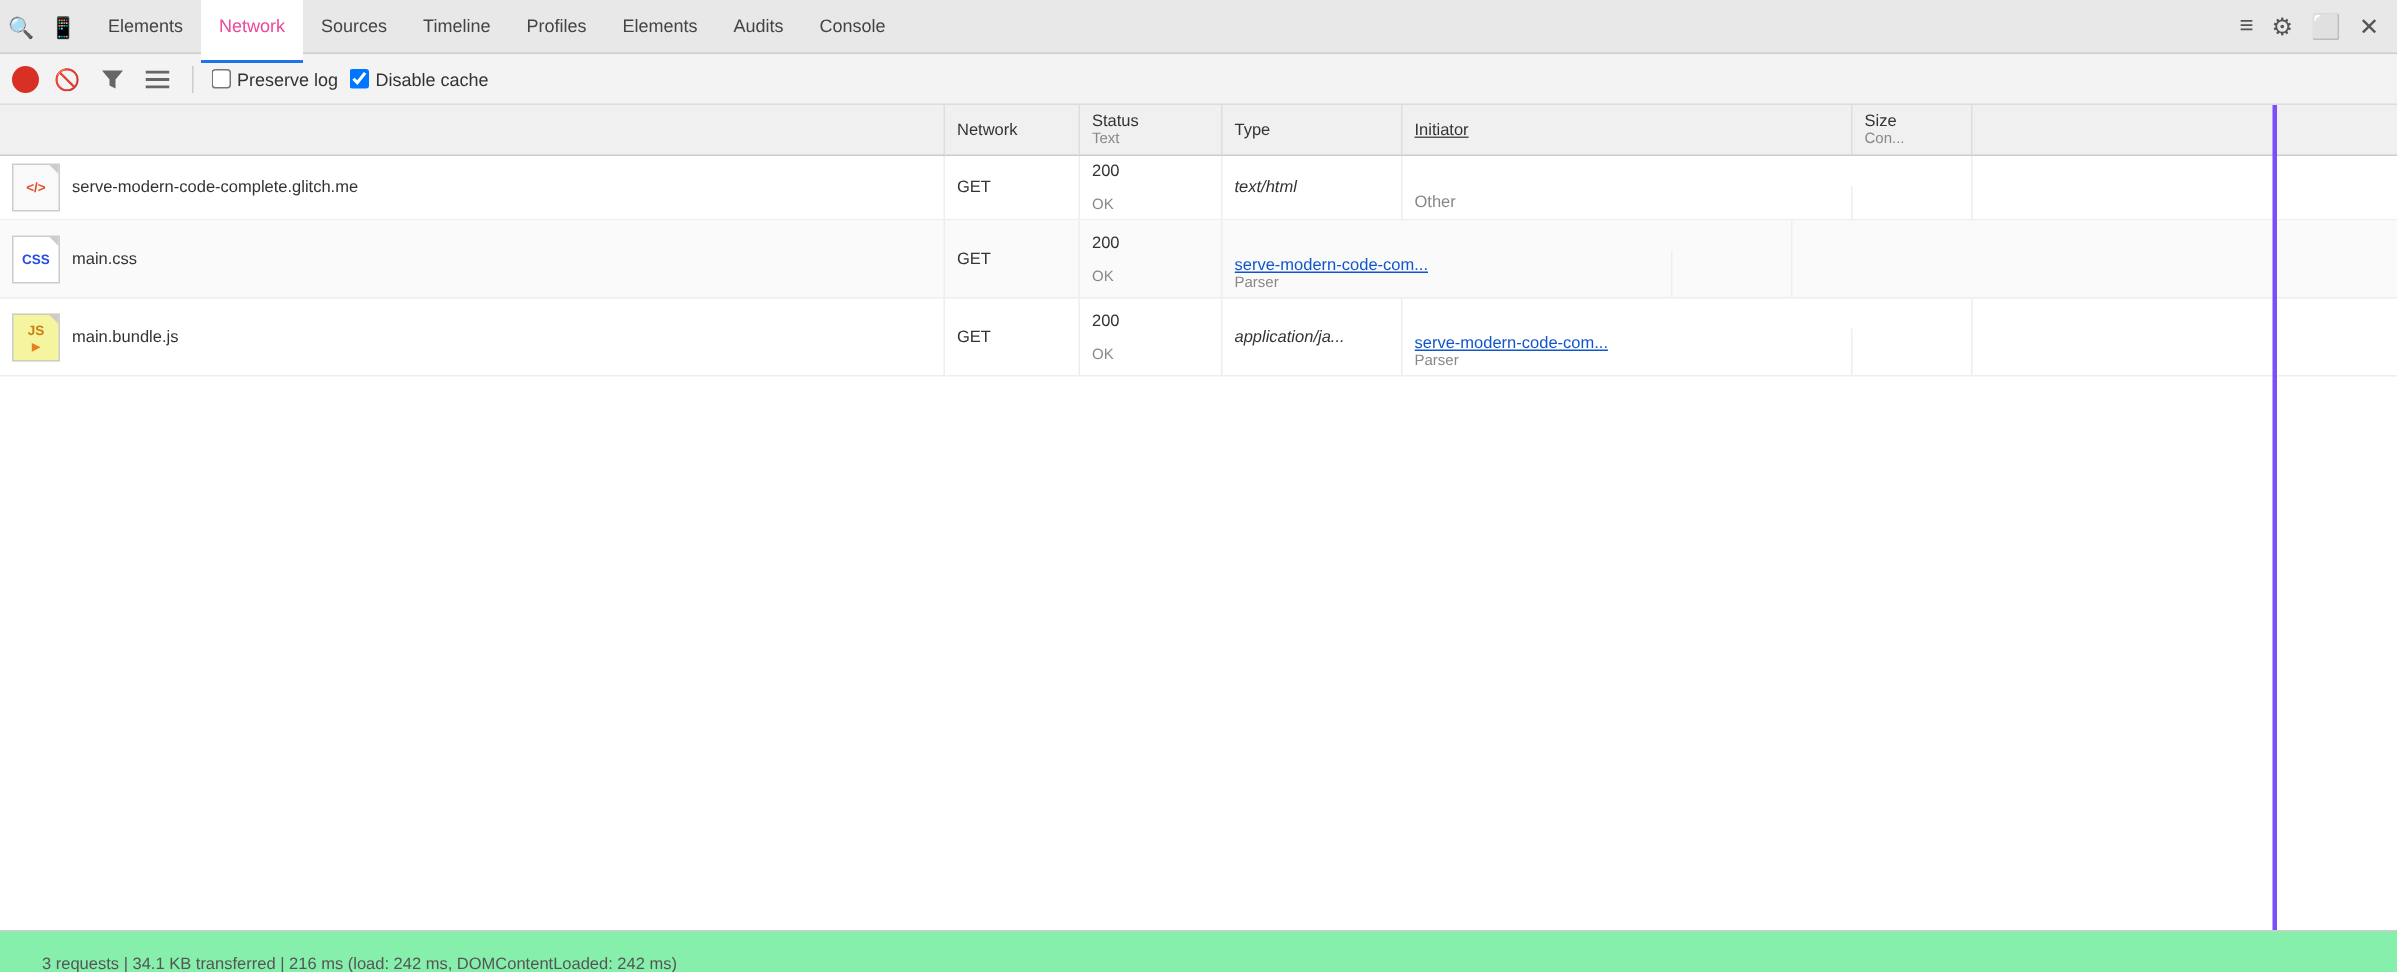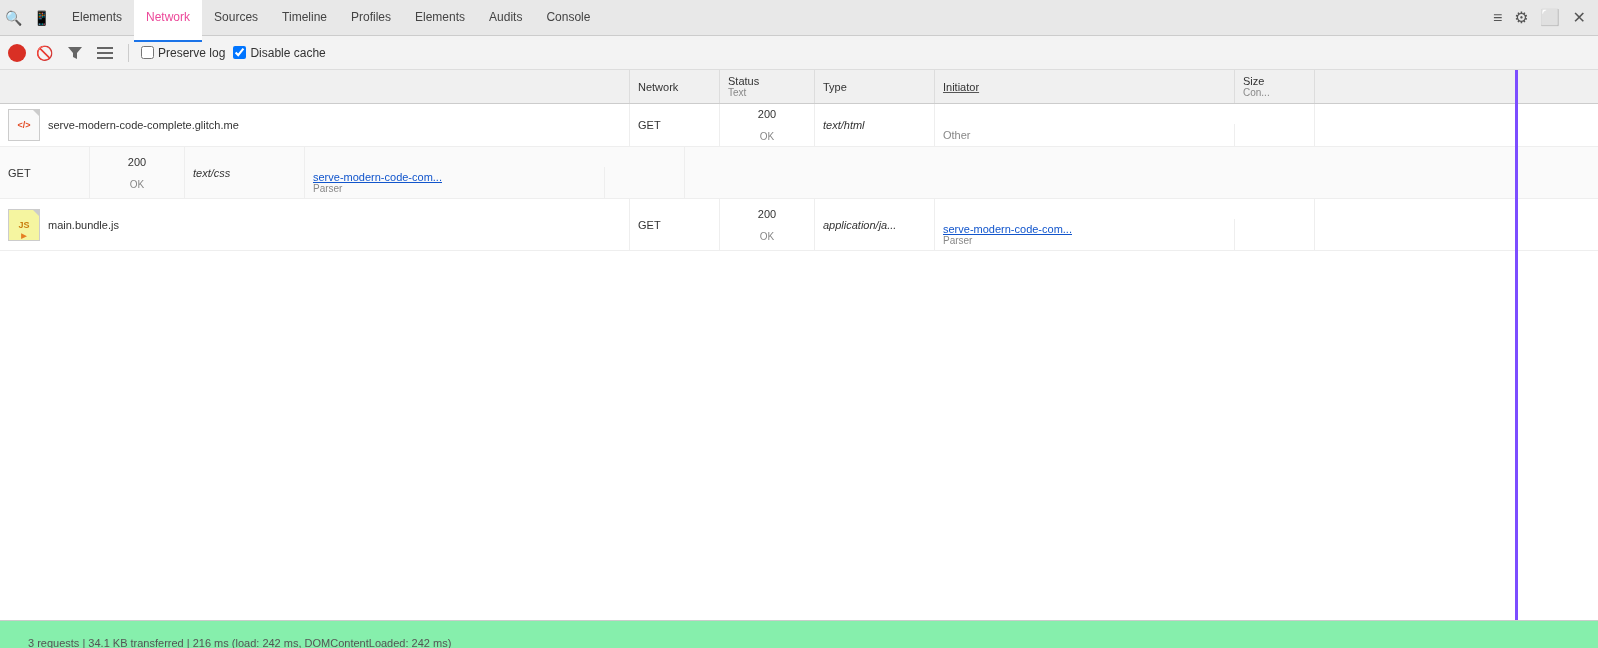--- a/index.html
+++ b/index.html
@@ -174,21 +174,21 @@
     }
 
     .cell-name-path {
       flex: 0 0 630px;
       gap: 8px;
     }
     .cell-method { flex: 0 0 90px; color: #333; }
     .cell-status {
       flex: 0 0 95px;
       flex-direction: column;
-      align-items: center;
+      align-items: flex-start;
       justify-content: center;
       gap: 11px;
     }
     .cell-type { flex: 0 0 120px; font-style: italic; }
     .cell-initiator {
       flex: 0 0 300px;
       flex-direction: column;
       align-items: flex-start;
       justify-content: center;
       margin-top: 20px;
@@ -371,36 +371,42 @@
           <span class="status-text">OK</span>
         </div>
         <div class="table-cell cell-type">text/html</div>
         <div class="table-cell cell-initiator">
           <span style="color:#888;font-size:11px;">Other</span>
         </div>
         <div class="table-cell cell-size"></div>
       </div>
 
       <div class="table-row odd">
+        <div class="table-cell cell-name-path">
+          <div class="file-icon" style="background:#fff;border:1px solid #ccc;">
+            <div class="file-icon-corner"></div>
+            <span style="font-size:9px;font-weight:bold;color:#264de4;">CSS</span>
+          </div>
+          <span class="filename">main.css</span>
+        </div>
         <div class="table-cell cell-method">GET</div>
         <div class="table-cell cell-status">
           <span class="status-code">200</span>
           <span class="status-text">OK</span>
         </div>
-        <div class="table-cell cell-type">text/css</div>
         <div class="table-cell cell-initiator">
           <span class="initiator-link">serve-modern-code-com...</span>
           <span class="initiator-sub">Parser</span>
         </div>
         <div class="table-cell cell-size"></div>
       </div>
 
       <div class="table-row">
         <div class="table-cell cell-name-path">
-          <div class="file-icon" style="background:#f5f5a0;border:1px solid #ccc;position:relative;justify-content:flex-end;">
+          <div class="file-icon" style="background:#f5f5a0;border:1px solid #ccc;position:relative;">
             <div class="file-icon-corner"></div>
             <span style="font-size:9px;font-weight:bold;color:#c97d10;">JS</span>
             <span style="font-size:7px;color:#e67e22;margin-top:2px;">▶</span>
           </div>
           <span class="filename">main.bundle.js</span>
         </div>
         <div class="table-cell cell-method">GET</div>
         <div class="table-cell cell-status">
           <span class="status-code">200</span>
           <span class="status-text">OK</span>

